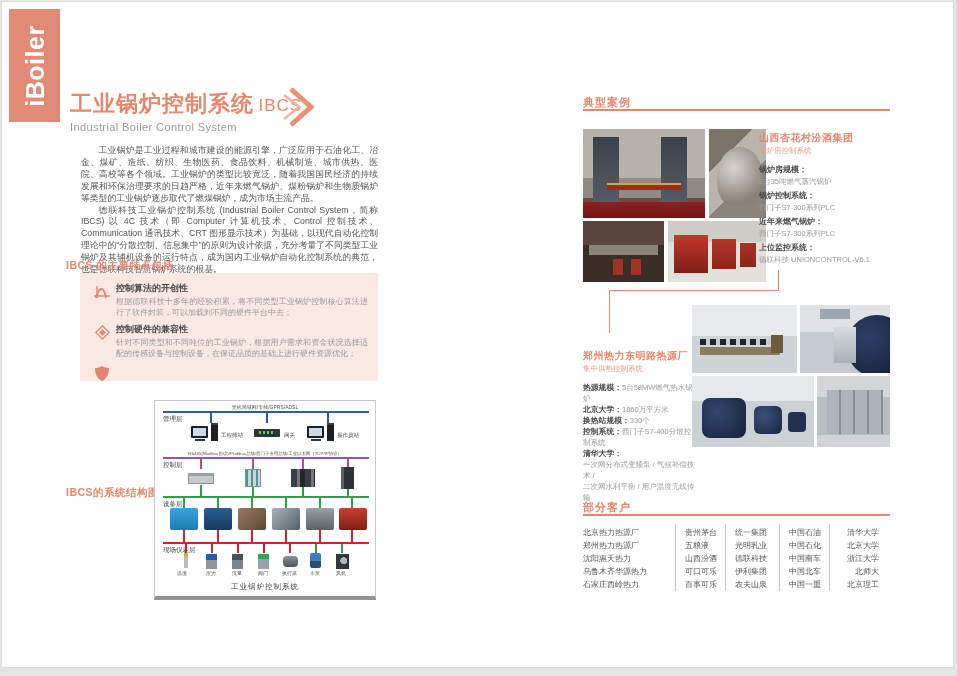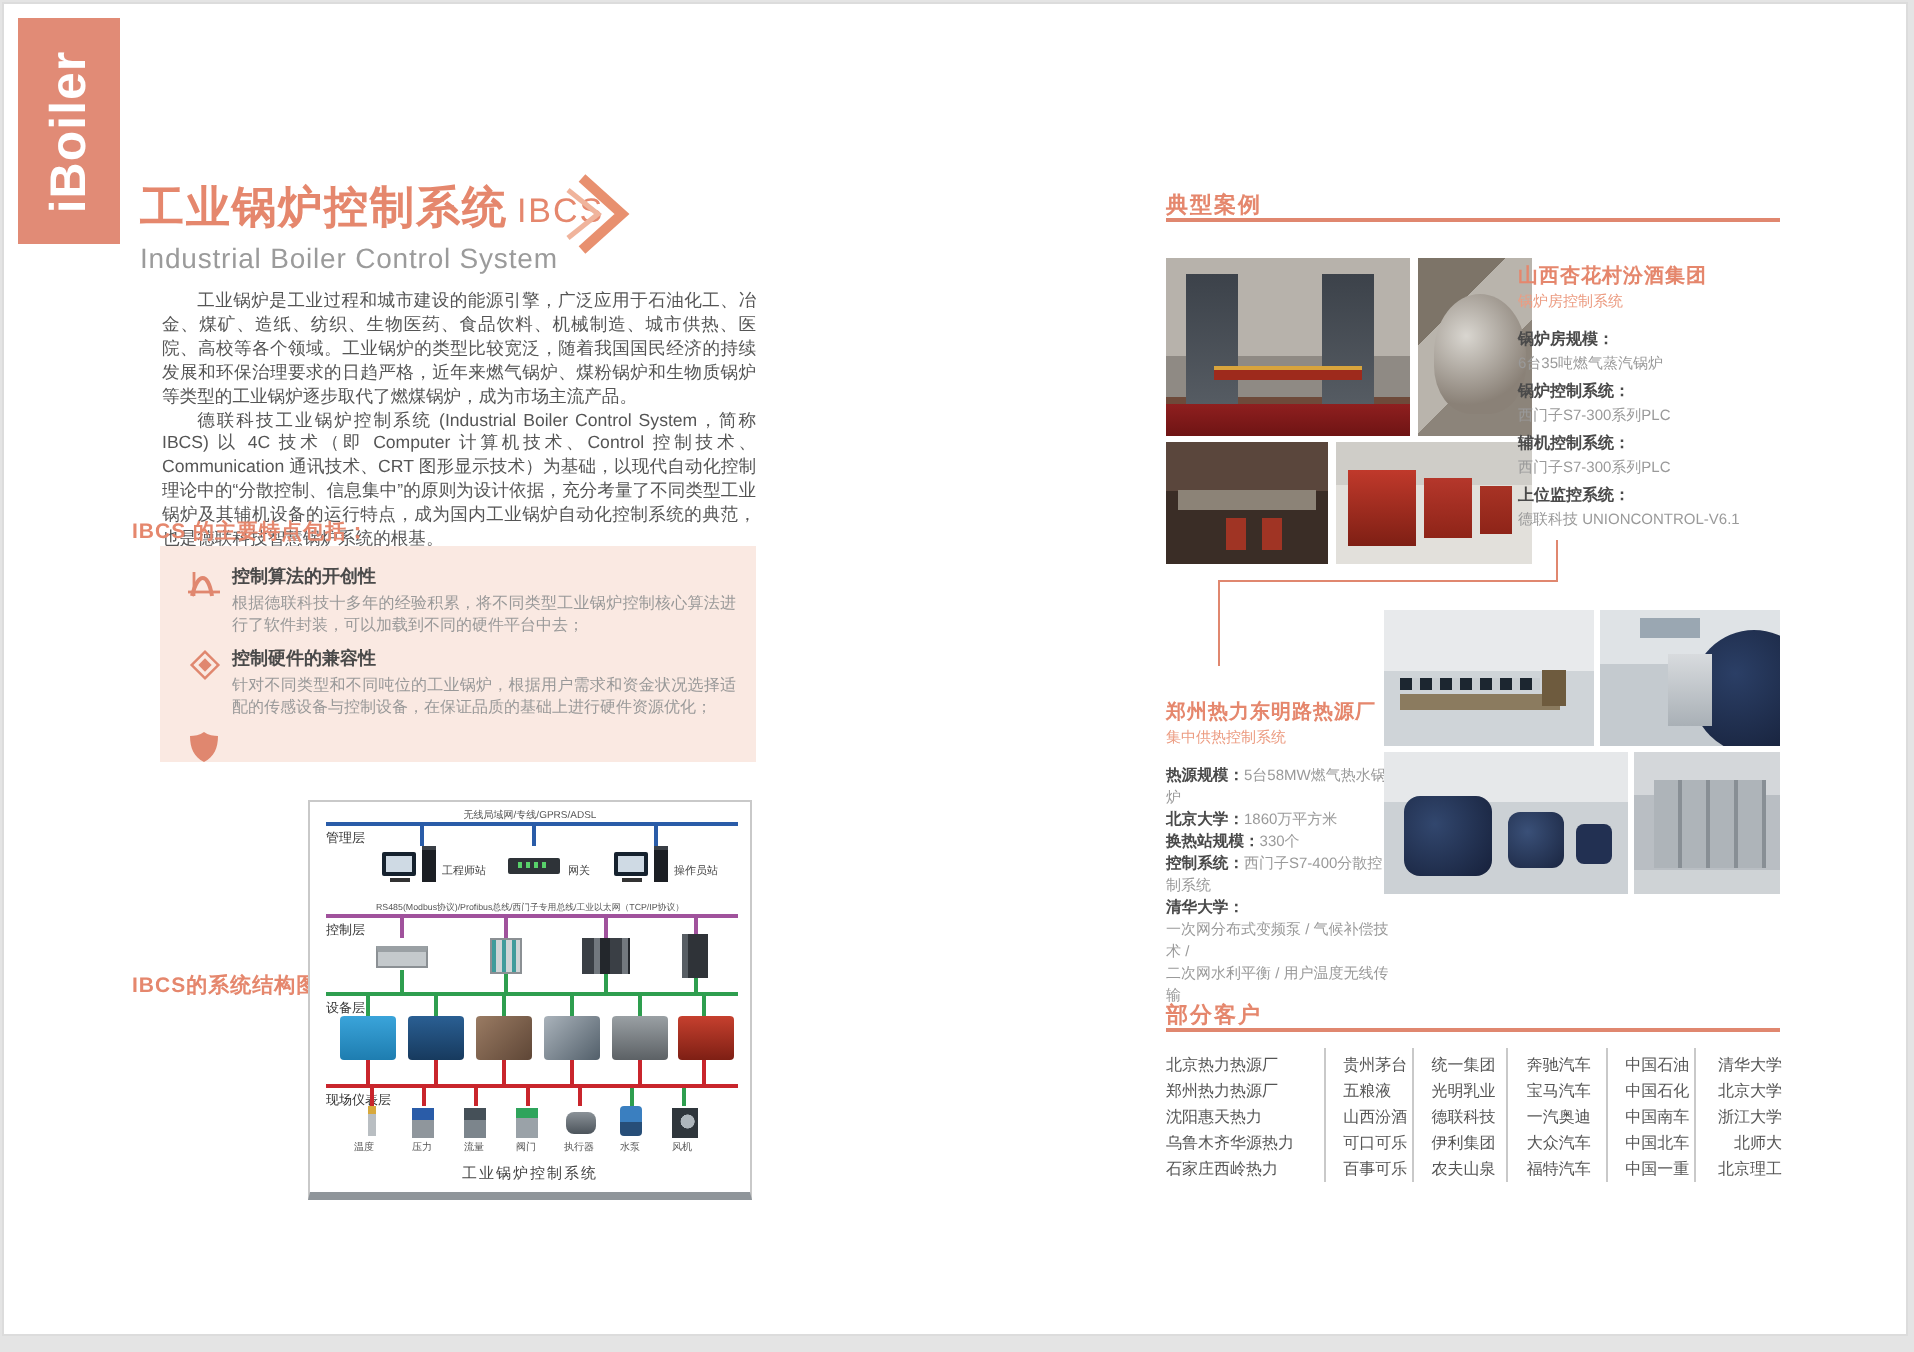--- a/index.html
+++ b/index.html
@@ -11,21 +11,21 @@
   
   .brand { position:absolute; left:7px; top:7px; width:51px; height:113px; background:#e18b76; }
   .brand span { position:absolute; left:50%; top:50%;
     transform:translate(-50%,-50%) rotate(-90deg); color:#fff; font-size:25px;
     font-weight:bold; letter-spacing:.5px; white-space:nowrap; }
 
   
   .title-block { position:absolute; left:68px; top:87px; }
   .title-cn { color:#e5876d; font-size:22px; font-weight:bold; letter-spacing:1px; }
   .title-en-abbr { color:#e5876d; font-size:17px; font-weight:normal; letter-spacing:1px; }
-  .subtitle { color:#9b9b9b; font-size:14px; margin-top:2px; letter-spacing:.4px; }
+  .subtitle { color:#9b9b9b; font-size:11px; margin-top:2px; letter-spacing:.4px; }
   .chevrons { position:absolute; left:279px; top:84px; width:34px; height:42px; }
 
   
   .intro { position:absolute; left:79px; top:143px; width:297px;
     font-size:8.8px; line-height:11.9px; color:#555; text-align:justify; }
   .intro p { text-indent:2em; }
 
   
   .sec-label { color:#e5876d; font-size:10.5px; font-weight:bold; letter-spacing:.5px; }
   .feat-label { position:absolute; left:64px; top:257px; }
@@ -267,21 +267,21 @@
     </div>
   </div>
 
   <div class="case-text1 c1">
     <div class="case-title">山西杏花村汾酒集团</div>
     <div class="case-sub">锅炉房控制系统</div>
     <div class="dl">锅炉房规模：</div>
     <div class="dv">6台35吨燃气蒸汽锅炉</div>
     <div class="dl">锅炉控制系统：</div>
     <div class="dv">西门子S7-300系列PLC</div>
-    <div class="dl">辅机控制系统：</div>
+    <div class="dl">近年来燃气锅炉：</div>
     <div class="dv">西门子S7-300系列PLC</div>
     <div class="dl">上位监控系统：</div>
     <div class="dv">德联科技 UNIONCONTROL-V6.1</div>
   </div>
 
   <div class="conn" style="left:776px;top:268px;width:1px;height:20px;background:#e0876f;"></div>
   <div class="conn" style="left:607px;top:288px;width:170px;height:43px;border-left:1px solid #e0876f;border-top:1px solid #e0876f;"></div>
 
   <div class="case-text2 c2">
     <div class="case-title">郑州热力东明路热源厂</div>
@@ -334,27 +334,20 @@
       <div>可口可乐</div>
       <div>百事可乐</div>
     </div>
     <div class="cust-col" style="width:54px;">
       <div>统一集团</div>
       <div>光明乳业</div>
       <div>德联科技</div>
       <div>伊利集团</div>
       <div>农夫山泉</div>
     </div>
-    <div class="cust-col" style="width:56px;">
-      <div>奔驰汽车</div>
-      <div>宝马汽车</div>
-      <div>一汽奥迪</div>
-      <div>大众汽车</div>
-      <div>福特汽车</div>
-    </div>
     <div class="cust-col" style="width:50px;">
       <div>中国石油</div>
       <div>中国石化</div>
       <div>中国南车</div>
       <div>中国北车</div>
       <div>中国一重</div>
     </div>
     <div class="cust-col" style="width:50px;text-align:right;">
       <div>清华大学</div>
       <div>北京大学</div>

